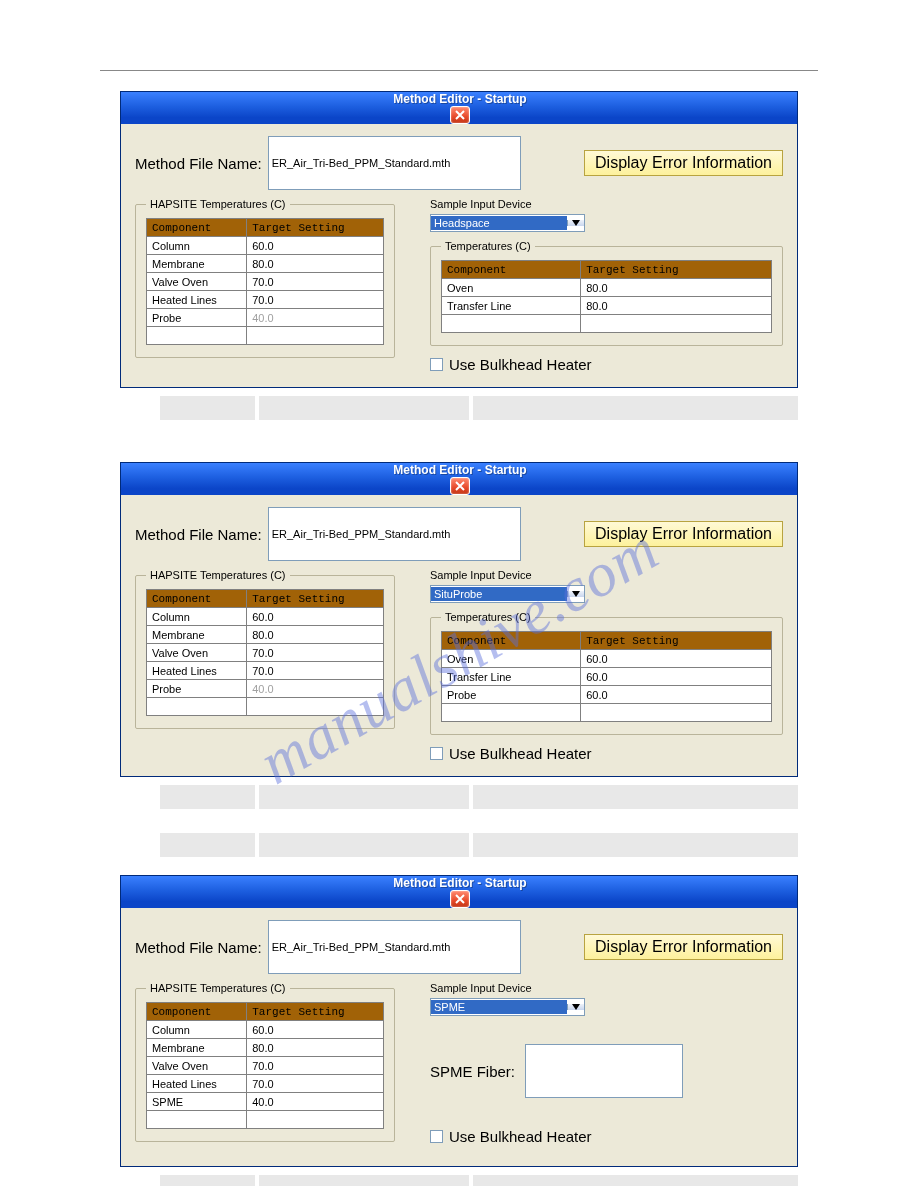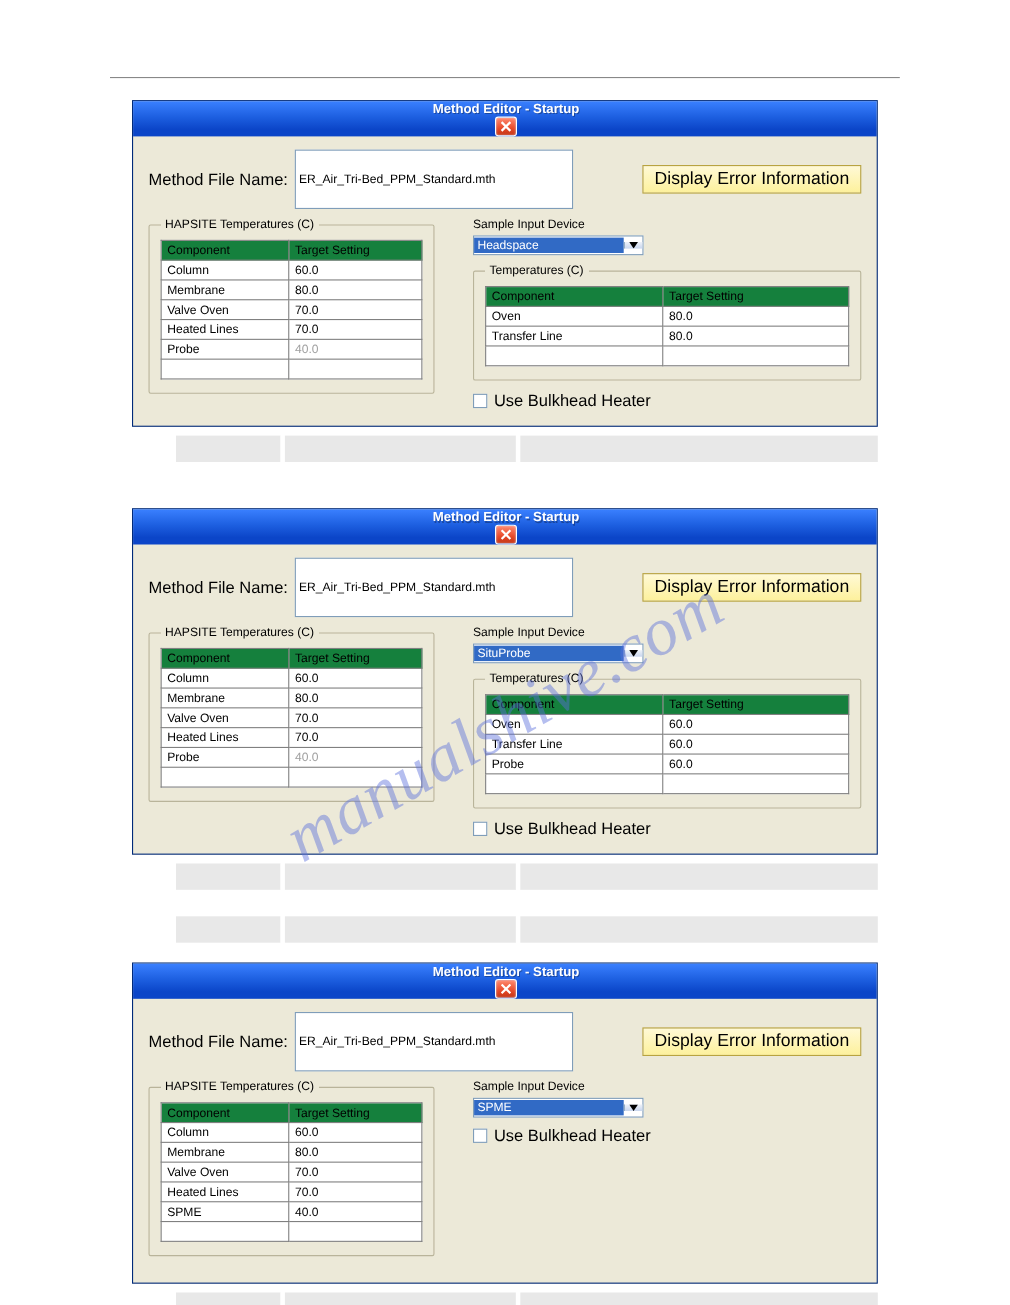--- a/index.html
+++ b/index.html
@@ -113,21 +113,22 @@
   table.grid td, table.grid th {
     border: 1px solid #808080;
     padding: 1px 5px;
     height: 15px;
     font-size: 11px;
     font-weight: normal;
     text-align: left;
     background: #fff;
   }
   table.grid th {
-    background: #15803d;
+    background: #a16207;
+    font-family: Liberation Mono, monospace;
   }
   table.grid td.dis {
     color: #a0a0a0;
   }
   .r-label {
     font-size: 11px;
     margin-bottom: 4px;
   }
   .combo {
     display: inline-flex;
@@ -519,20 +520,24 @@
           
       <div class="r-label">Sample Input Device</div>
       <div class="combo">
         <div class="combo-text selected">SPME</div>
         <div class="combo-btn">
                 <svg viewBox="0 0 8 6">
                   <path d="M0 0 L8 0 L4 6 Z" fill="#000"></path>
                 </svg>
               </div>
       </div>
+      <div class="spme-row">
+        <span class="lbl">SPME Fiber:</span>
+        <input class="textfield" style="width: 150px;" value="">
+      </div>
       <div class="check-row">
         <div class="checkbox"></div>
         <span class="lbl">Use Bulkhead Heater</span>
       </div>
         </div>
       </div>
     </div>
   </div>
     <div class="gray-bars">
       <div class="seg">

